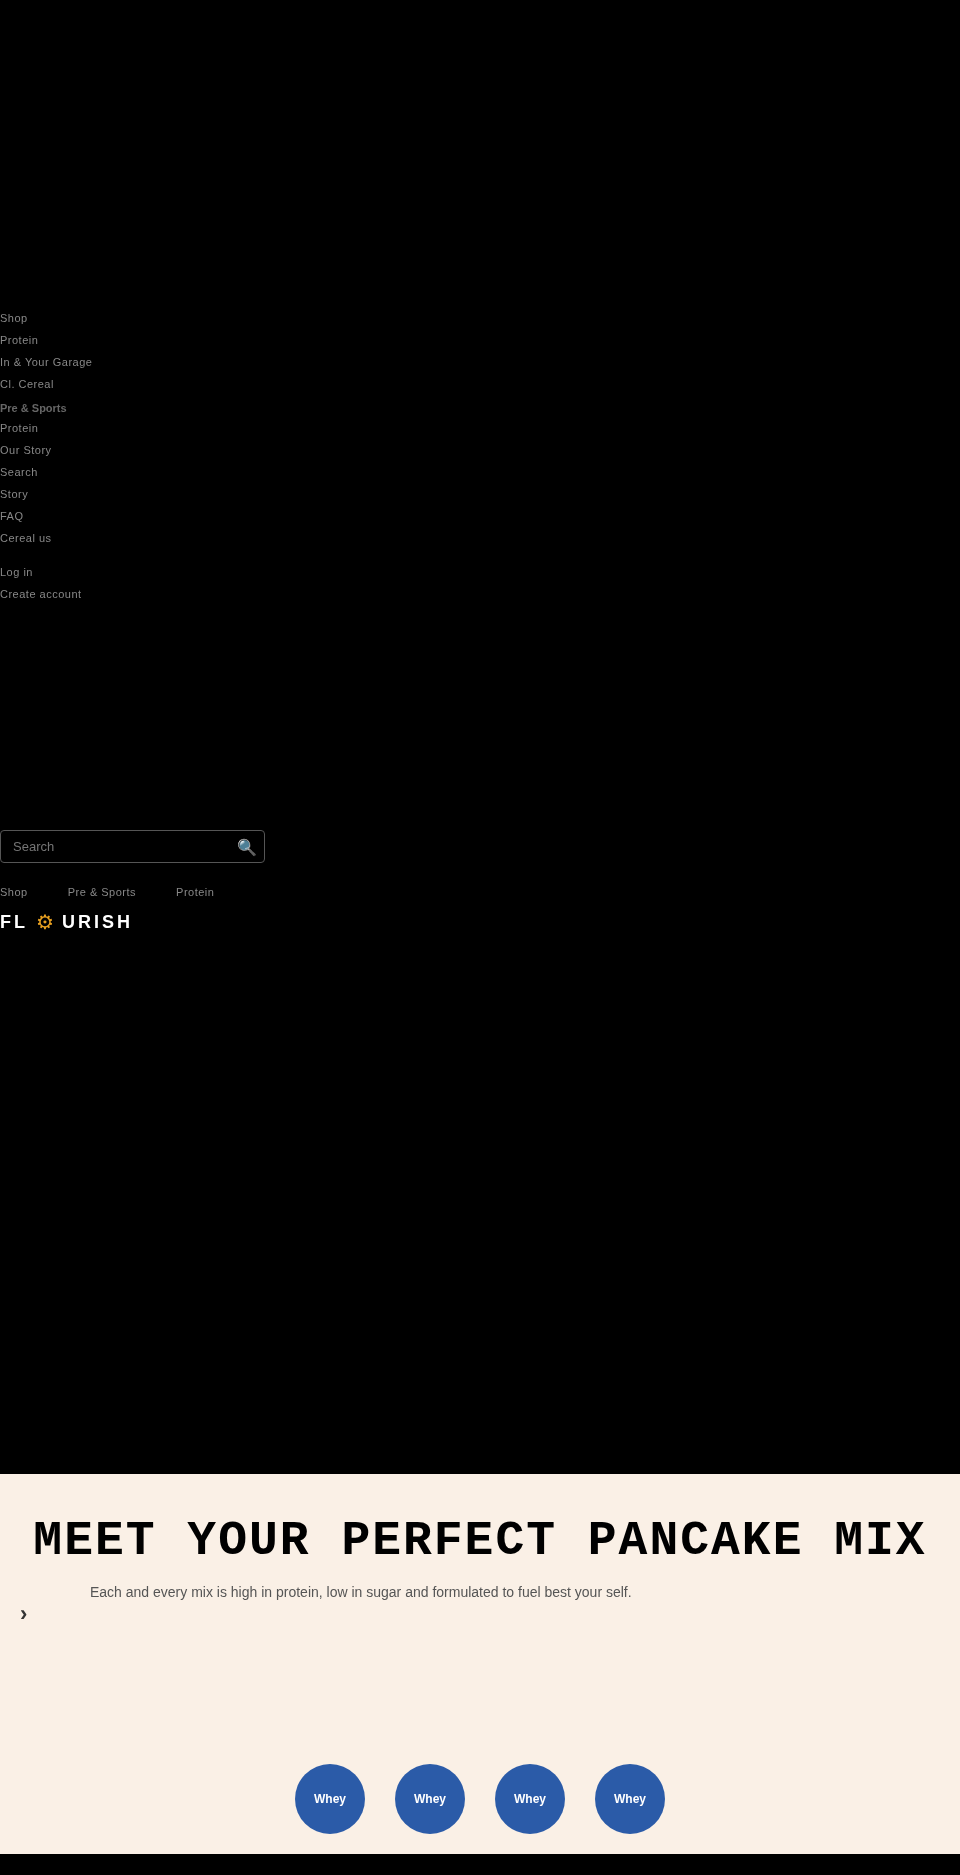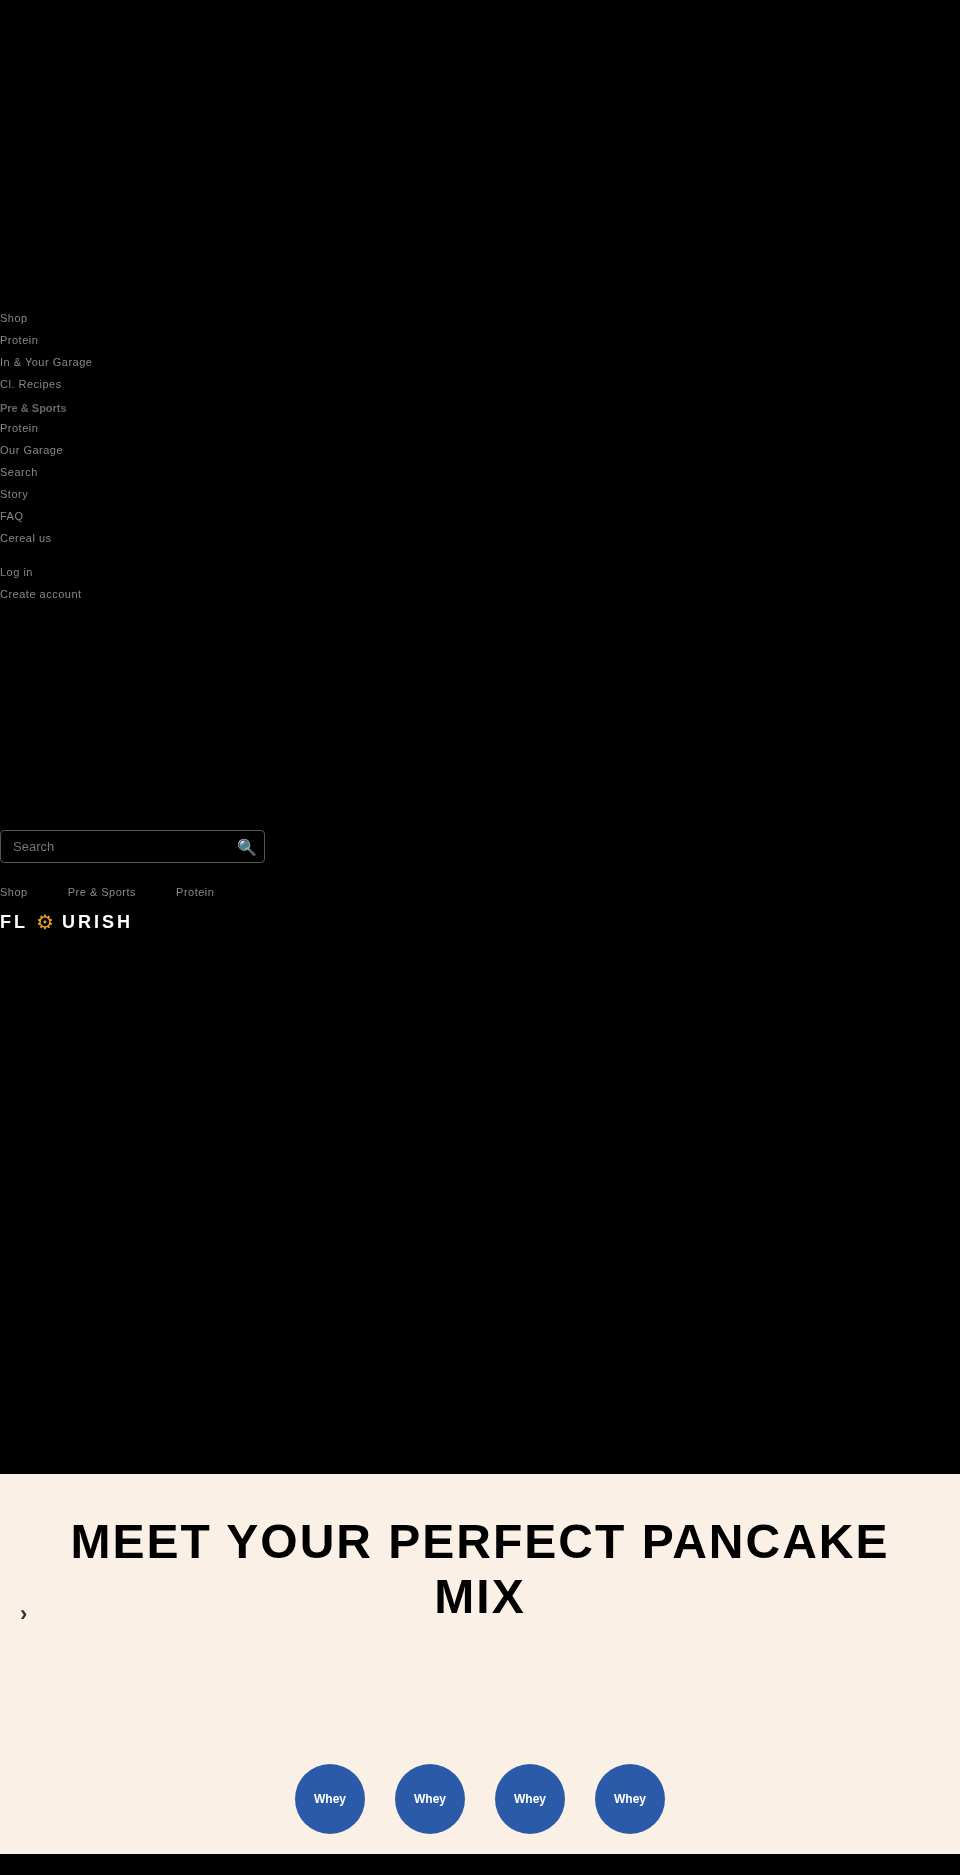--- a/index.html
+++ b/index.html
@@ -133,21 +133,21 @@
       min-height: 280px;
       padding: 40px 30px 20px 30px;
       position: relative;
     }
 
     .cream-title {
       font-size: 48px;
       font-weight: 900;
       color: #000;
       text-align: center;
-      font-family: Liberation Sans, sans-serif;
+      font-family: Liberation Mono, monospace;
       text-transform: uppercase;
       letter-spacing: 2px;
       margin-bottom: 16px;
     }
 
     .cream-subtitle {
       font-size: 14px;
       color: #555;
       text-align: left;
       margin-left: 60px;
@@ -195,24 +195,24 @@
     }
   </style>
 </head>
 <body>
 
 <div class="top-black">
   <div class="side-nav">
     <a href="#">Shop</a>
     <a href="#">Protein</a>
     <a href="#">In &amp; Your Garage</a>
-    <a href="#">Cl. Recipes</a>
+    <a href="#">Cl. Cereal</a>
     <span class="nav-section-title">Pre &amp; Sports</span>
     <a href="#">Protein</a>
-    <a href="#">Our Garage</a>
+    <a href="#">Our Story</a>
     <a href="#">Search</a>
     <a href="#">Story</a>
     <a href="#">FAQ</a>
     <a href="#">Cereal us</a>
     <span style="color:#666; font-size:11px; margin-top:6px;"></span>
     <a href="#">Log in</a>
     <a href="#">Create account</a>
   </div>
 </div>
 
@@ -235,20 +235,21 @@
   <span class="logo-text">FL</span>
   <span class="logo-gear">⚙</span>
   <span class="logo-text">URISH</span>
 </div>
 
 <div class="main-black"></div>
 
 <div class="cream-section">
   <span class="chevron-left">›</span>
   <h1 class="cream-title">MEET YOUR PERFECT PANCAKE MIX</h1>
+  <p class="cream-subtitle">Each and every mix is high in protein, low in sugar and formulated to fuel best your self.</p>
 </div>
 
 <div class="product-cards-row">
   <div class="product-card">
     <div class="whey-badge">Whey</div>
   </div>
   <div class="product-card">
     <div class="whey-badge">Whey</div>
   </div>
   <div class="product-card">

